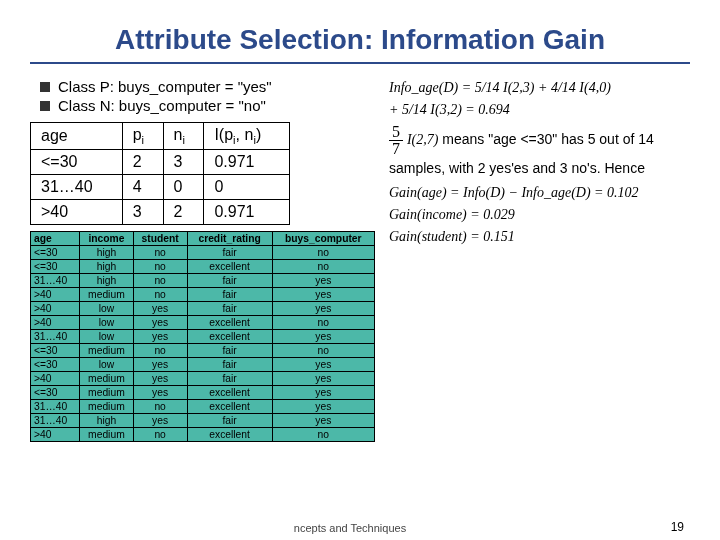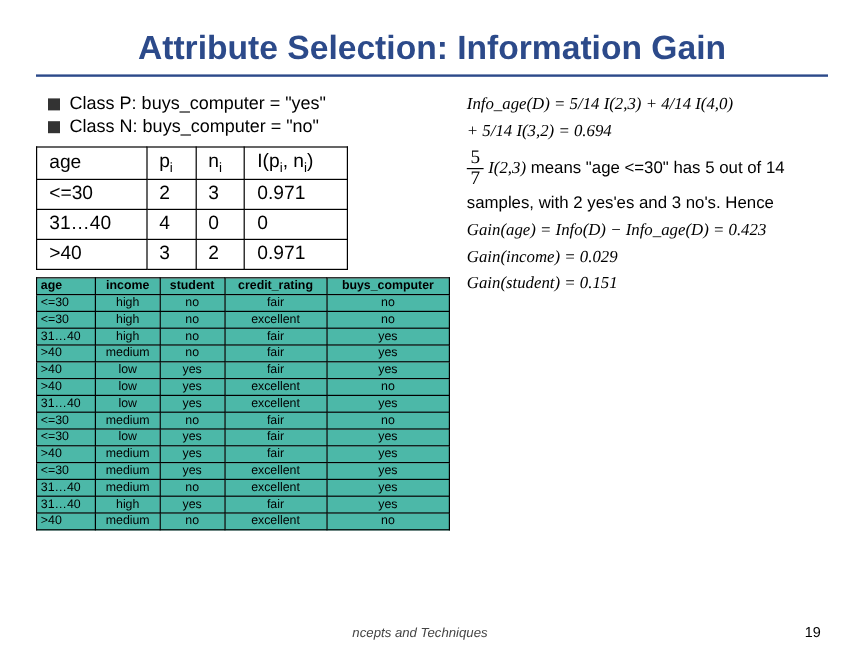--- a/index.html
+++ b/index.html
@@ -105,21 +105,20 @@
     margin: 6px 0;
   }
   .footer {
     position: absolute;
     bottom: 6px;
     left: 0;
     right: 20px;
     font-size: 11px;
     color: #444;
     text-align: center;
-    font-style: italic;
   }
   .pagenum {
     position: absolute;
     right: 36px;
     bottom: 6px;
     font-size: 12px;
   }
   sub { font-size: 0.7em; }
   .frac { display:inline-block; font-family:"Times New Roman",serif; font-style:normal; font-size:16px; vertical-align:middle; text-align:center; line-height:1;}
   .frac .n { display:block; border-bottom:1px solid #000; padding:0 3px;}
@@ -287,25 +286,25 @@
           </tbody>
       </table>
     </div>
 
     <div class="right">
       <div class="eq">Info_age(D) = 5/14 I(2,3) + 4/14 I(4,0)</div>
       <div class="eq" style="">+ 5/14 I(3,2) = 0.694</div>
 
       <div class="explain">
         <span class="frac"><span class="n">5</span><span class="d">7</span></span>
-        <span style="font-family:'Times New Roman',serif;font-style:italic">I(2,3)</span>
+        <span style="font-family:'Times New Roman',serif;font-style:italic">I(2,7)</span>
         <span> means "age &lt;=30" has 5 out of 14 samples, with 2 yes'es and 3 no's.  Hence</span>
       </div>
 
-      <div class="eq">Gain(age) = Info(D) − Info_age(D) = 0.423</div>
+      <div class="eq">Gain(age) = Info(D) − Info_age(D) = 0.102</div>
 
 
       <div class="eq">Gain(income) = 0.029</div>
       <div class="eq">Gain(student) = 0.151</div>
     </div>
   </div>
 
   <div class="footer">ncepts and Techniques</div>
   <div class="pagenum">19</div>
 </div>

